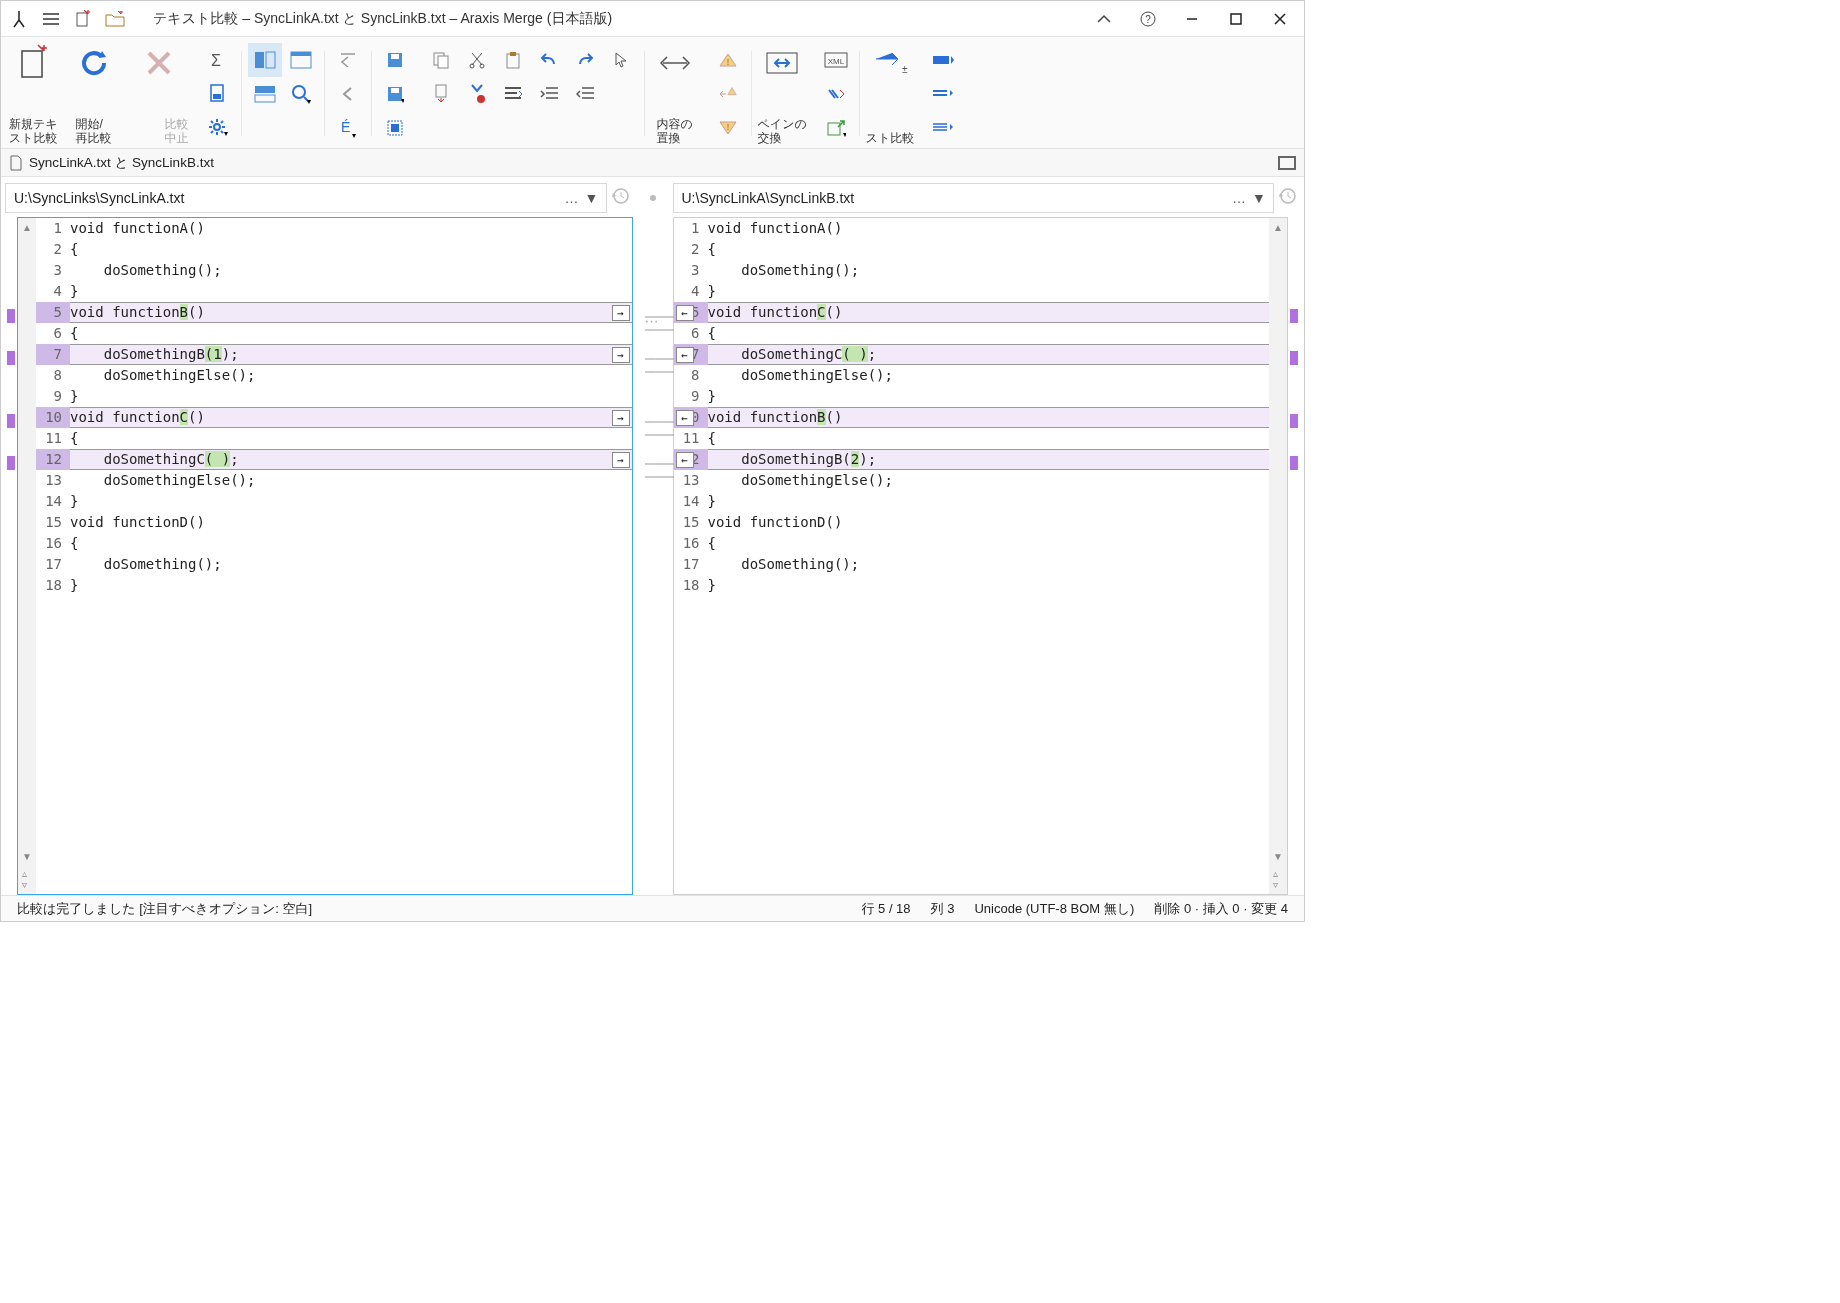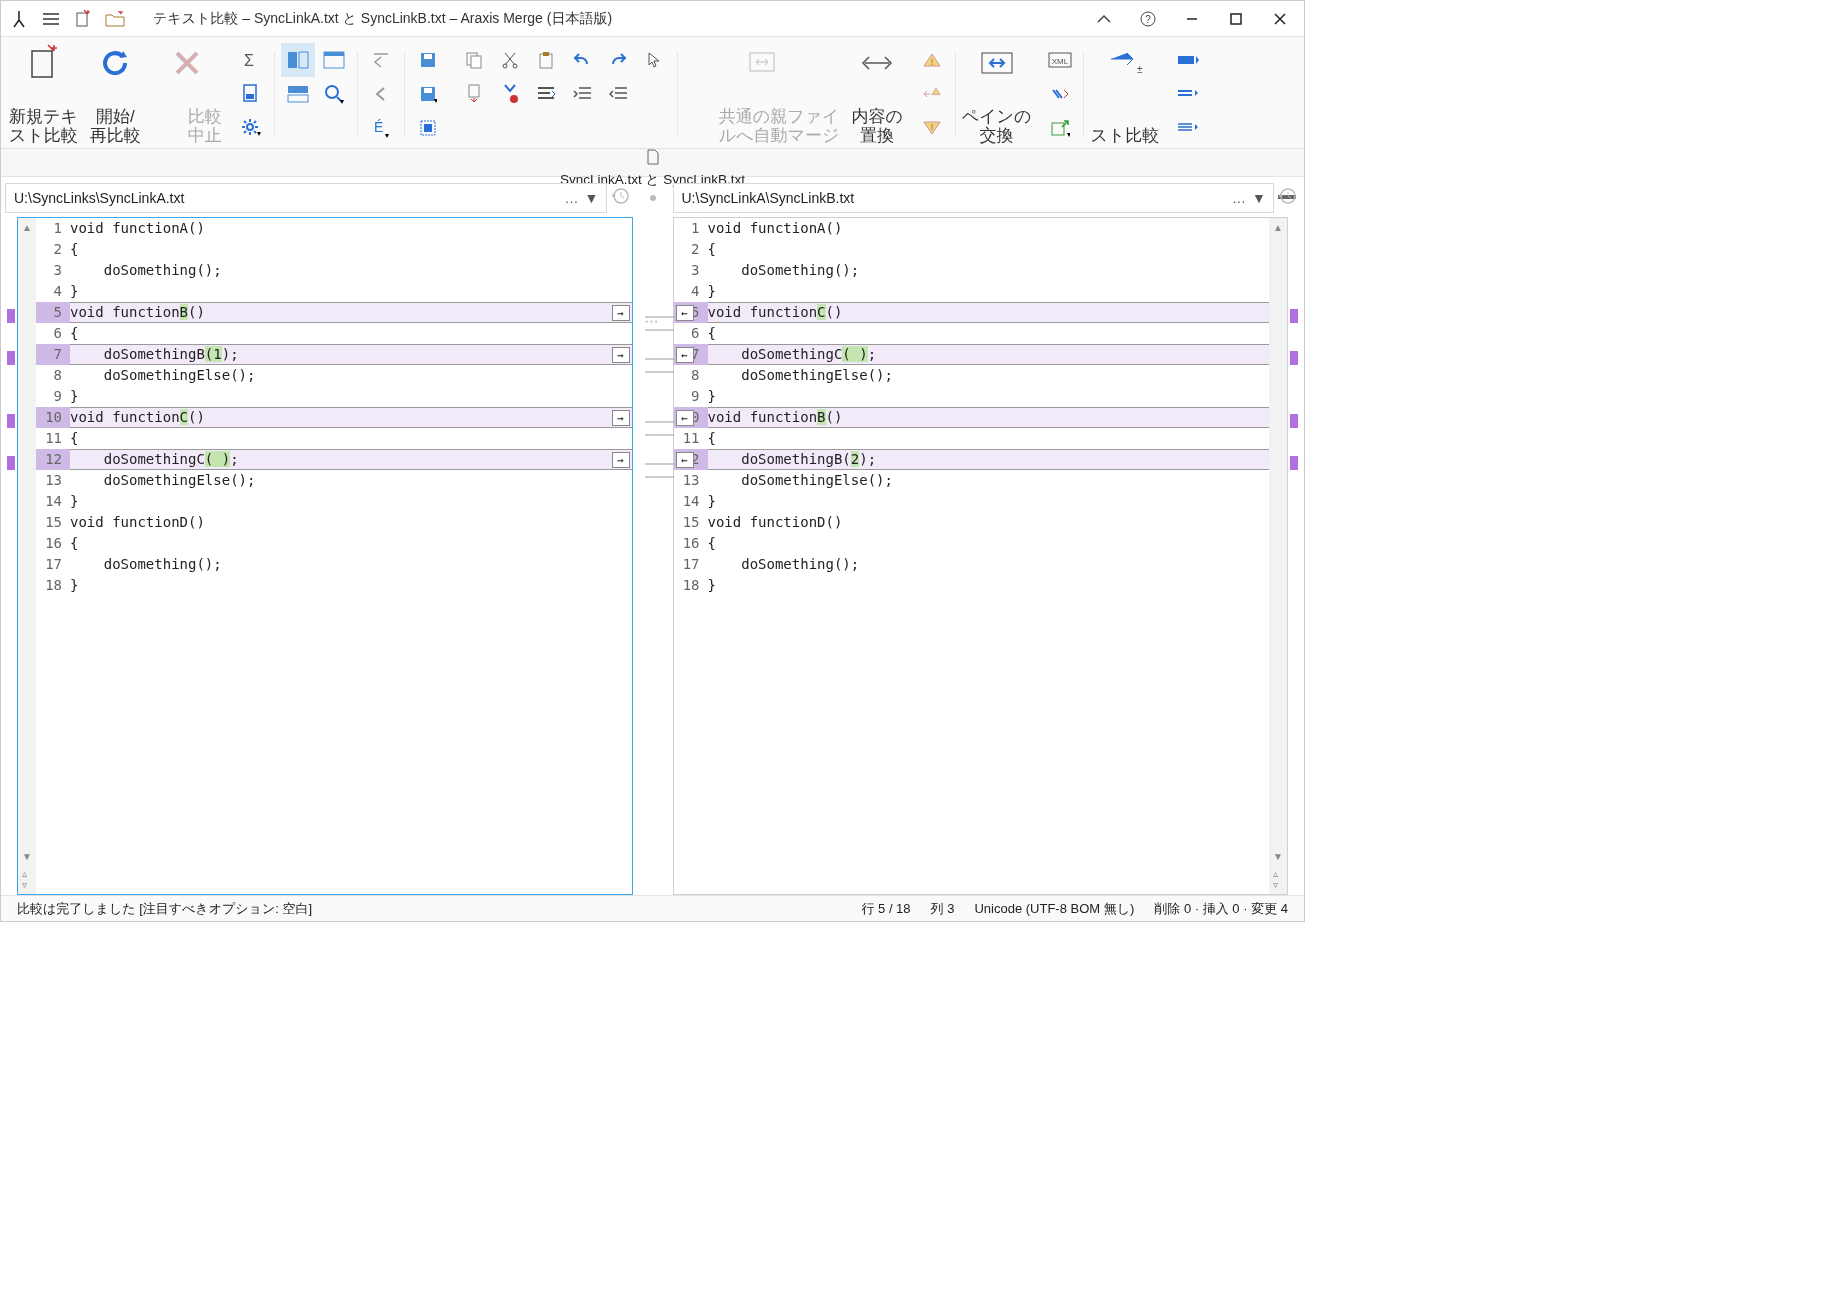--- a/index.html
+++ b/index.html
@@ -3,28 +3,28 @@
 <meta charset="utf-8">
 <style>
   * { box-sizing: border-box; margin: 0; padding: 0; }
   body { font-family: "Meiryo UI", "Segoe UI", sans-serif; font-size: 13px; background: #fff; color: #222; width: 1305px; height: 922px; overflow: hidden; display: flex; flex-direction: column; border: 1px solid #ccc; }
   .titlebar { height: 36px; display: flex; align-items: center; padding: 0 8px; gap: 12px; border-bottom: 1px solid #e3e3e3; }
   .titlebar .icon { width: 20px; height: 20px; display: flex; align-items: center; justify-content: center; }
   .titlebar .title { font-size: 14px; color: #333; flex: 1 1 auto; margin-left: 16px; }
   .winctl { width: 32px; height: 32px; display: flex; align-items: center; justify-content: center; }
   .ribbon { display: flex; align-items: stretch; padding: 6px 2px 0 2px; background: #fafafa; border-bottom: 1px solid #e3e3e3; height: 112px; gap: 0; }
   .rgroup { display: flex; flex-direction: column; align-items: center; padding: 0 6px 2px 6px; gap: 2px; }
-  .rgroup .label { font-size: 17px; color: #333; text-align: center; line-height: 1.15; margin-top: auto; }
+  .rgroup .label { font-size: 12px; color: #333; text-align: left; line-height: 1.15; margin-top: auto; }
   .rgroup.disabled .label { color: #aaa; margin-left: 35px; }
   .rbtn { width: 34px; height: 34px; display: flex; align-items: center; justify-content: center; }
   .rbtn.big { width: 48px; height: 40px; }
   .grid2 { display: grid; grid-template-rows: repeat(2, 32px); grid-auto-flow: column; gap: 2px; }
   .grid3 { display: grid; grid-template-rows: repeat(3, 32px); grid-auto-flow: column; gap: 2px; }
   .sep { width: 1px; background: #e8e8e8; margin: 8px 0 12px; }
-  .tabstrip { height: 28px; display: flex; align-items: center; padding: 0 8px; background: #f7f7f7; border-bottom: 1px solid #e3e3e3; gap: 6px; flex-direction: column; }
+  .tabstrip { height: 28px; display: flex; align-items: center; padding: 0 8px; background: #f7f7f7; border-bottom: 1px solid #e3e3e3; gap: 6px; }
   .tabstrip .tabtitle { font-size: 13.5px; }
   .tabstrip .sq { margin-left: auto; width: 18px; height: 14px; border: 2px solid #666; }
   .pathbox { flex: 1; display: flex; align-items: center; height: 30px; border: 1px solid #d8d8d8; background: #fff; padding: 0 4px 0 8px; font-size: 14px; }
   .pathbox .path { flex: 1; }
   .pathbox .mini { width: 20px; text-align: center; color: #555; }
   .history { width: 22px; height: 22px; color: #bbb; }
   .panes { display: flex; flex: 1; min-height: 0; position: relative; padding: 0 4px; gap: 0; }
   .pane { flex: 1; display: flex; flex-direction: column; min-width: 0; }
   .guttercol { width: 12px; background: #fff; position: relative; }
   .gmark { position: absolute; left: 2px; width: 8px; background: #b070e0; }
@@ -297,30 +297,20 @@
         </div>
       <div class="rbtn">
           <svg width="14" height="18">
             <path d="M2 2l0 12 3-3 2 5 2-1-2-5h5z" fill="none" stroke="#555"></path>
           </svg>
         </div>
       <div class="rbtn"></div>
     </div>
   </div>
   <div class="sep"></div>
-  <div class="rgroup disabled">
-    <div class="rbtn big">
-        <svg width="40" height="28">
-          <rect x="8" y="4" width="24" height="18" fill="none" stroke="#bbb"></rect>
-          <path d="M14 13h12m-9-3l-3 3 3 3m6-6l3 3-3 3" stroke="#bbb" fill="none"></path>
-        </svg>
-      </div>
-    <div class="label" style="white-space:pre-line">共通の親ファイ
-ルへ自動マージ</div>
-  </div>
   <div class="rgroup">
     <div class="rbtn big">
         <svg width="36" height="28">
           <path d="M10 8l-6 6 6 6m16-12l6 6-6 6M6 14h24" stroke="#555" fill="none" stroke-width="1.5"></path>
         </svg>
       </div>
     <div class="label" style="white-space:pre-line">内容の
 置換</div>
   </div>
   <div class="rgroup">

